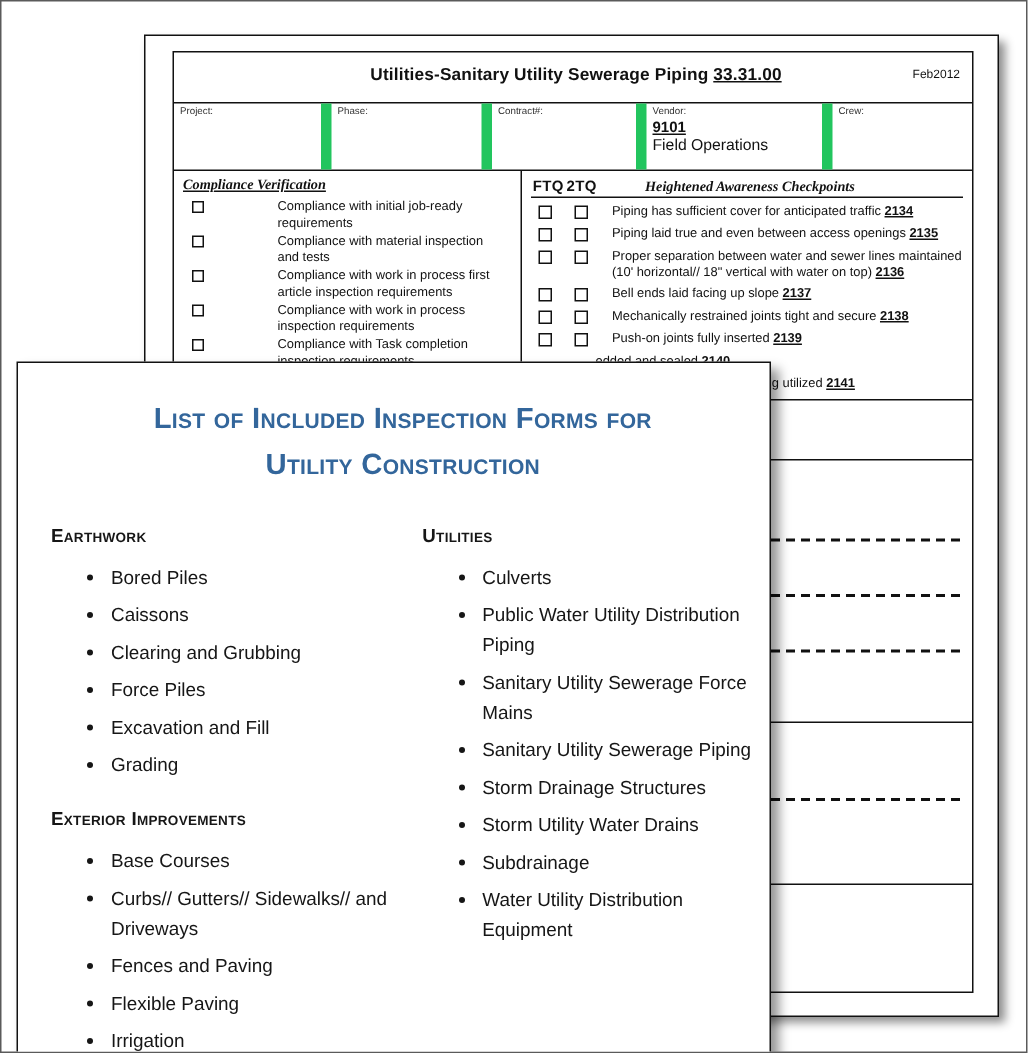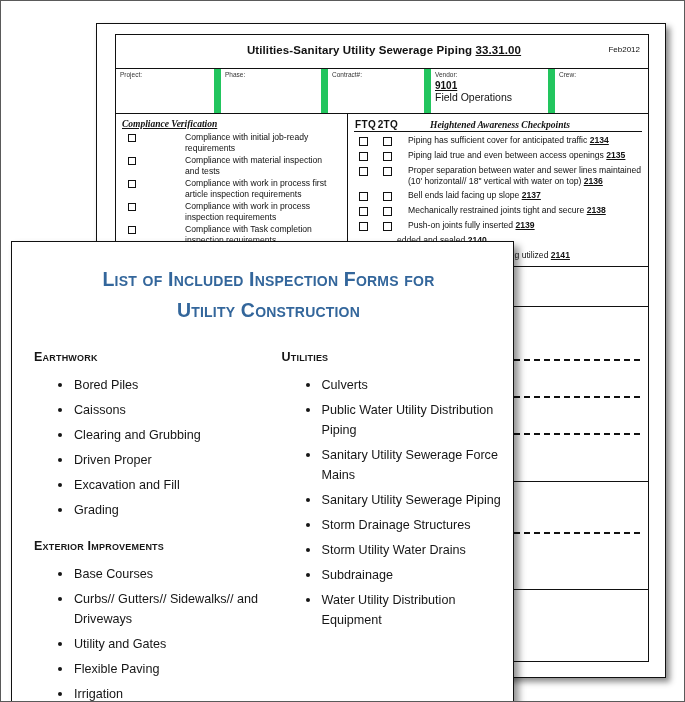--- a/index.html
+++ b/index.html
@@ -377,29 +377,29 @@
       <div>List of Included Inspection Forms for</div>
       <div>Utility Construction</div>
     </div>
     <div class="ov-cols">
       <div class="ov-col left" id="ov-col-left">
           <div class="grp-head">Earthwork</div>
           <ul class="grp-list">
             <li>Bored Piles</li>
             <li>Caissons</li>
             <li>Clearing and Grubbing</li>
-            <li>Driven Proper</li>
+            <li>Force Piles</li>
             <li>Excavation and Fill</li>
             <li>Grading</li>
           </ul>
           <div class="grp-head spaced">Exterior Improvements</div>
           <ul class="grp-list">
             <li>Base Courses</li>
             <li>Curbs// Gutters// Sidewalks// and Driveways</li>
-            <li>Utility and Gates</li>
+            <li>Fences and Paving</li>
             <li>Flexible Paving</li>
             <li>Irrigation</li>
           </ul>
         </div>
       <div class="ov-col right" id="ov-col-right">
           <div class="grp-head">Utilities</div>
           <ul class="grp-list">
             <li>Culverts</li>
             <li>Public Water Utility Distribution Piping</li>
             <li>Sanitary Utility Sewerage Force Mains</li>

